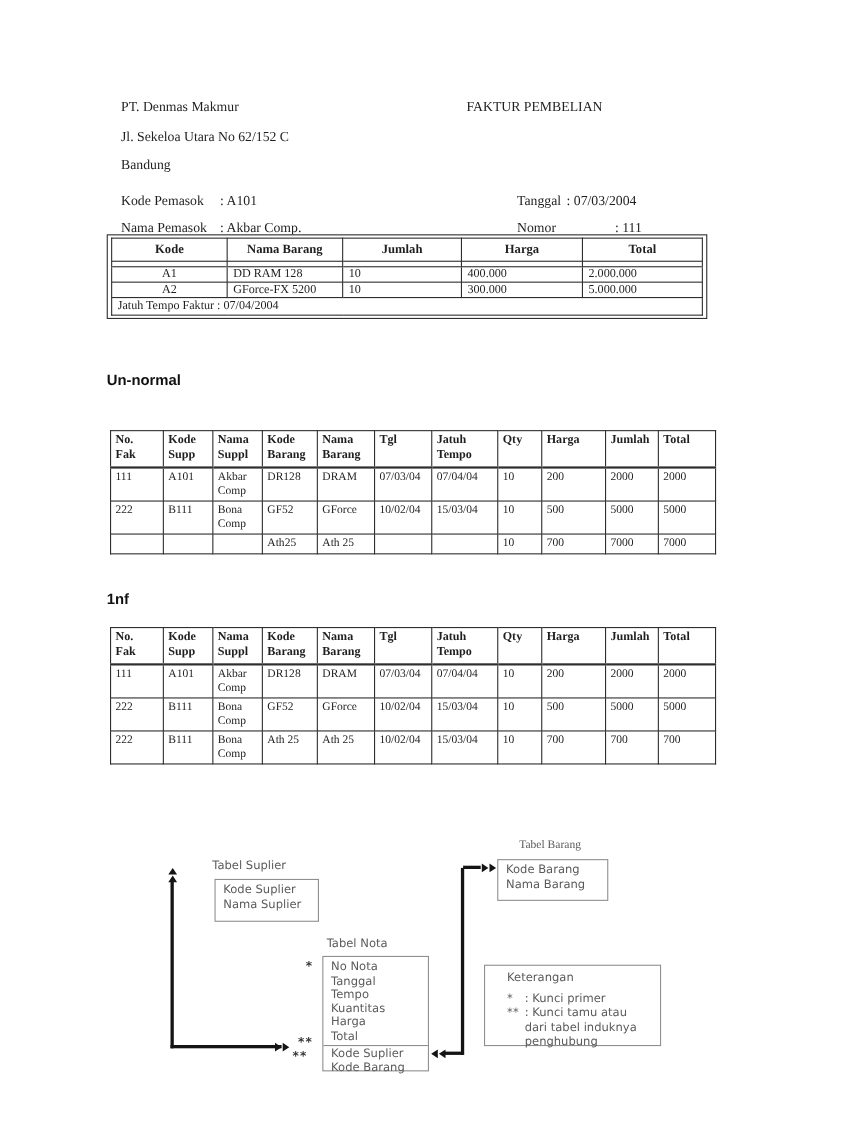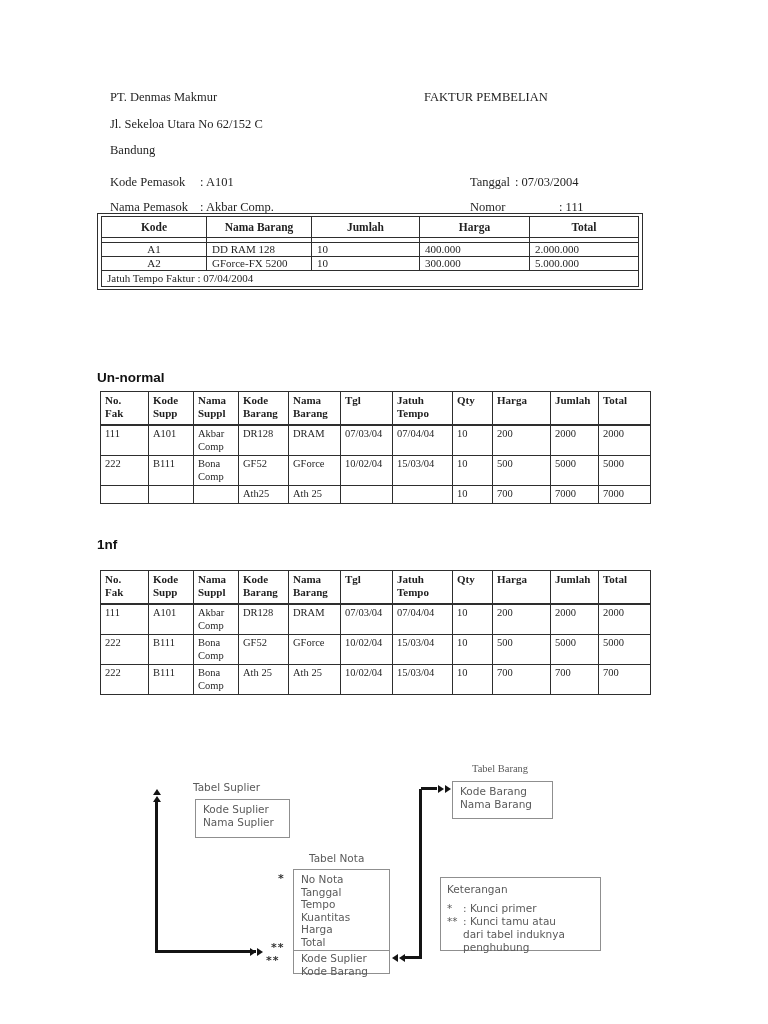--- a/index.html
+++ b/index.html
@@ -64,21 +64,21 @@
   
   .tri{width:0;height:0;position:absolute;}
   .tri-up{border-left:4px solid transparent;border-right:4px solid transparent;border-bottom:6px solid #141414;}
   .tri-right{border-top:4px solid transparent;border-bottom:4px solid transparent;border-left:6px solid #141414;}
   .tri-left{border-top:4px solid transparent;border-bottom:4px solid transparent;border-right:6px solid #141414;}
   
   .legend{
     border:1px solid #8f8f8f;background:#fff;
     font-family:"DejaVu Sans", sans-serif;color:#5a5a5a;
     font-size:10.5px;line-height:13px;
-    padding:5px 6px;box-sizing:border-box;
+    padding:5px 20px;box-sizing:border-box;
   }
   .legend .title{margin-bottom:6px;}
   .legend .entry{display:flex;}
   .legend .entry .mk{width:16px;flex:none;}
   .legend .entry .tx{white-space:pre-line;}
 </style>
 </head>
 <body>
 
 <div id="page">
@@ -147,21 +147,21 @@
           </tr>
         </tbody>
       <tbody>
         <tr>
           <td colspan="5" class="span-left" style="text-align:left;height:15px;">Jatuh Tempo Faktur : 07/04/2004</td>
         </tr>
       </tbody>
     </table>
   </div>
 
-  <div class="abs sec-heading" style="left:97px;top:370px;">Un-normal</div>
+  <div class="abs sec-heading" style="left:97px;top:338px;">Un-normal</div>
   <table class="abs ntable" style="left:100px;top:391px;">
     <colgroup>
         <col style="width:48px">
         <col style="width:45px">
         <col style="width:45px">
         <col style="width:50px">
         <col style="width:52px">
         <col style="width:52px">
         <col style="width:60px">
         <col style="width:40px">
@@ -325,21 +325,21 @@
       <div class="field">Kode Suplier</div>
       <div class="field">Nama Suplier</div>
     </div>
 
     <div class="abs dg-text" style="left:472px;top:763px;font-family:Liberation Serif, serif;">Tabel Barang</div>
     <div class="abs dg-box" style="left:452px;top:781px;width:101px;height:38px;">
       <div class="field">Kode Barang</div>
       <div class="field">Nama Barang</div>
     </div>
 
-    <div class="abs dg-text" style="left:297px;top:852px;margin-left:12px;">Tabel Nota</div>
+    <div class="abs dg-text" style="left:297px;top:852px;">Tabel Nota</div>
     <div class="abs dg-box" style="left:293px;top:869px;width:97px;height:105px;">
       <div class="field">No Nota</div>
       <div class="field">Tanggal</div>
       <div class="field">Tempo</div>
       <div class="field">Kuantitas</div>
       <div class="field">Harga</div>
       <div class="field">Total</div>
       <div class="nota-keys">
         <div class="field">Kode Suplier</div>
         <div class="field">Kode Barang</div>

